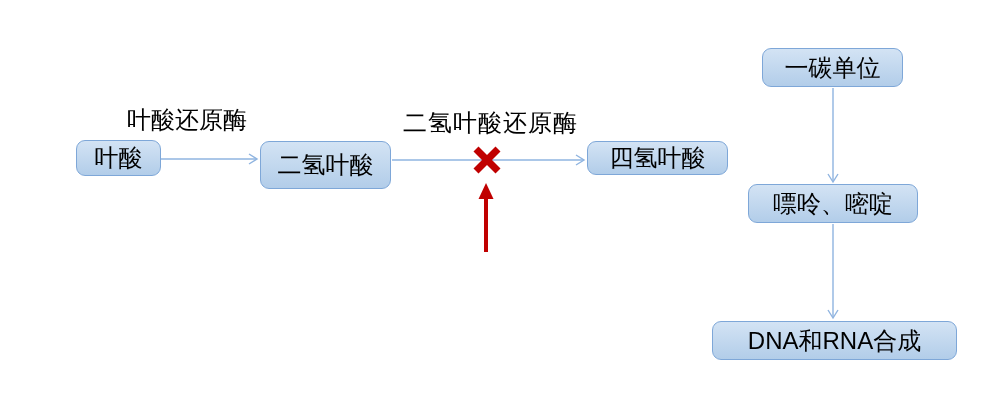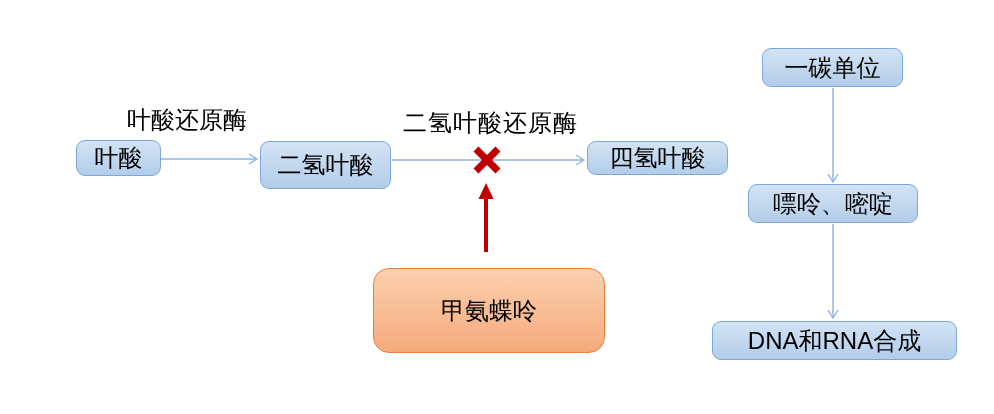--- a/index.html
+++ b/index.html
@@ -119,21 +119,18 @@
   </div>
 
   <div class="node node-purine">
     <span>嘌呤、嘧啶</span>
   </div>
 
   <div class="node node-dnarna">
     <span>DNA和RNA合成</span>
   </div>
 
-  <div class="node node-inhibitor">
-    <span>甲氨蝶呤</span>
-  </div>
 
   <div class="edge-label label-fr">叶酸还原酶</div>
 
   <div class="edge-label label-dhfr">二氢叶酸还原酶</div>
 
 </div>
 
 </body></html>

